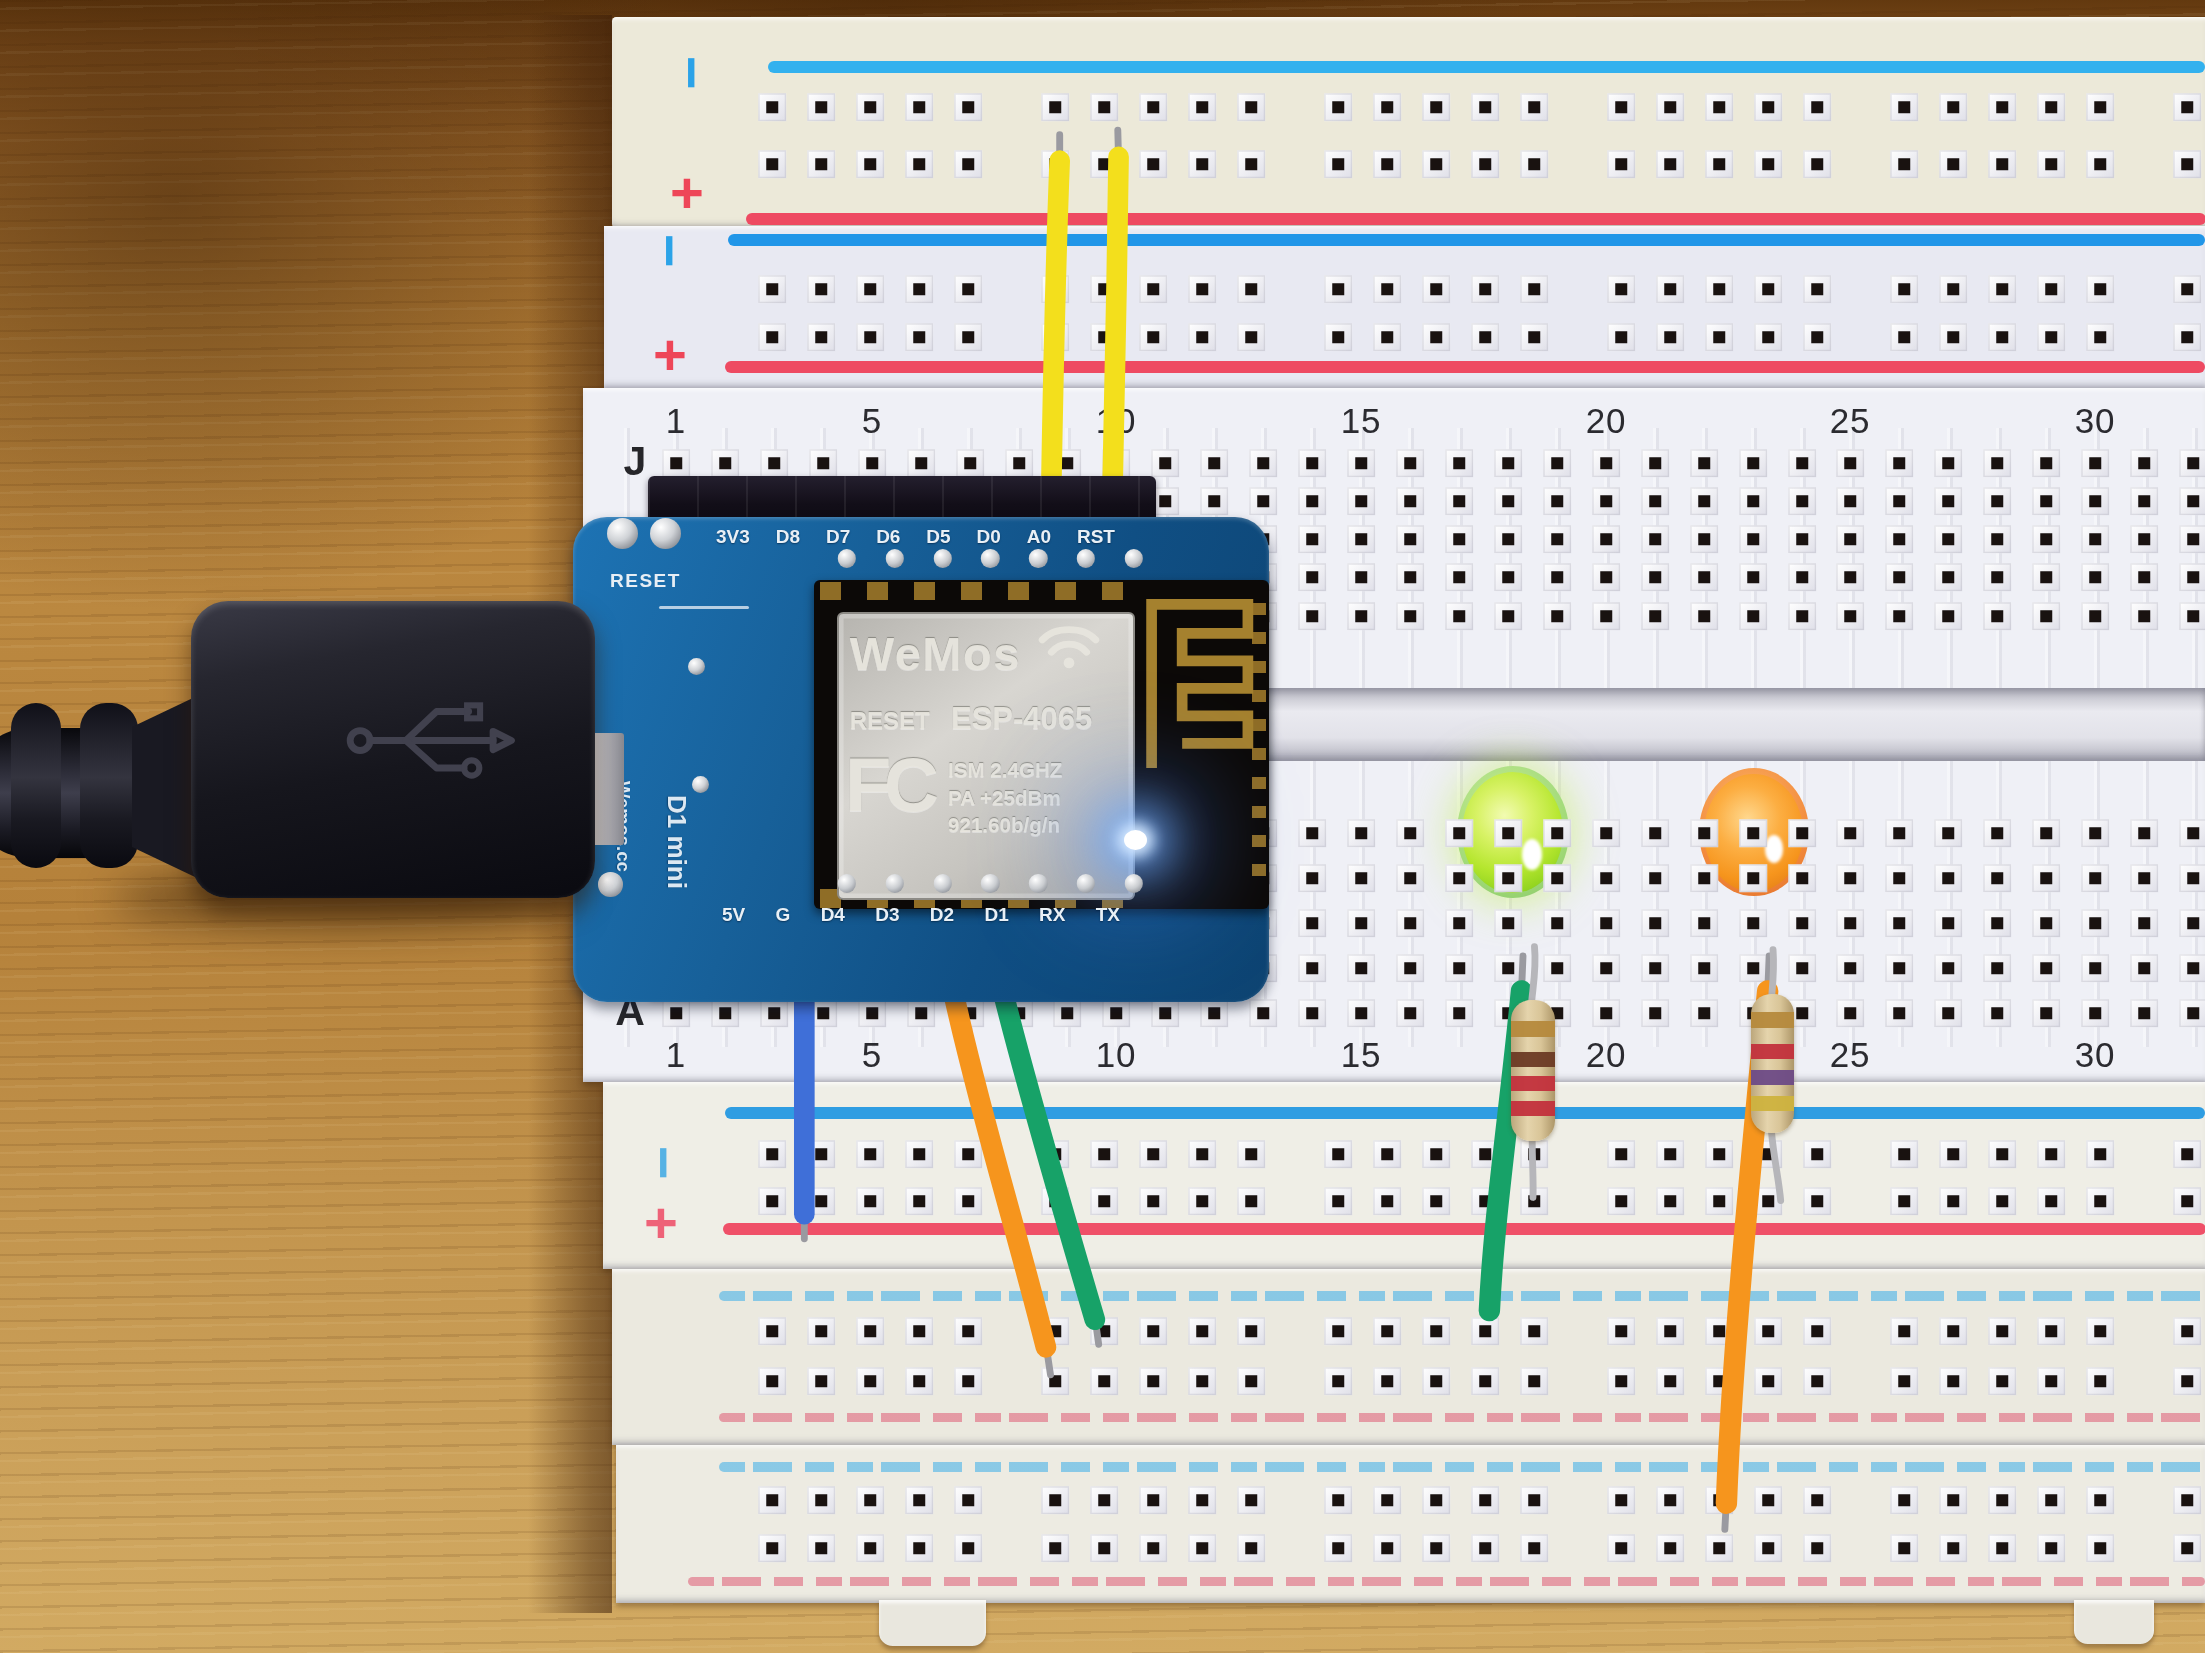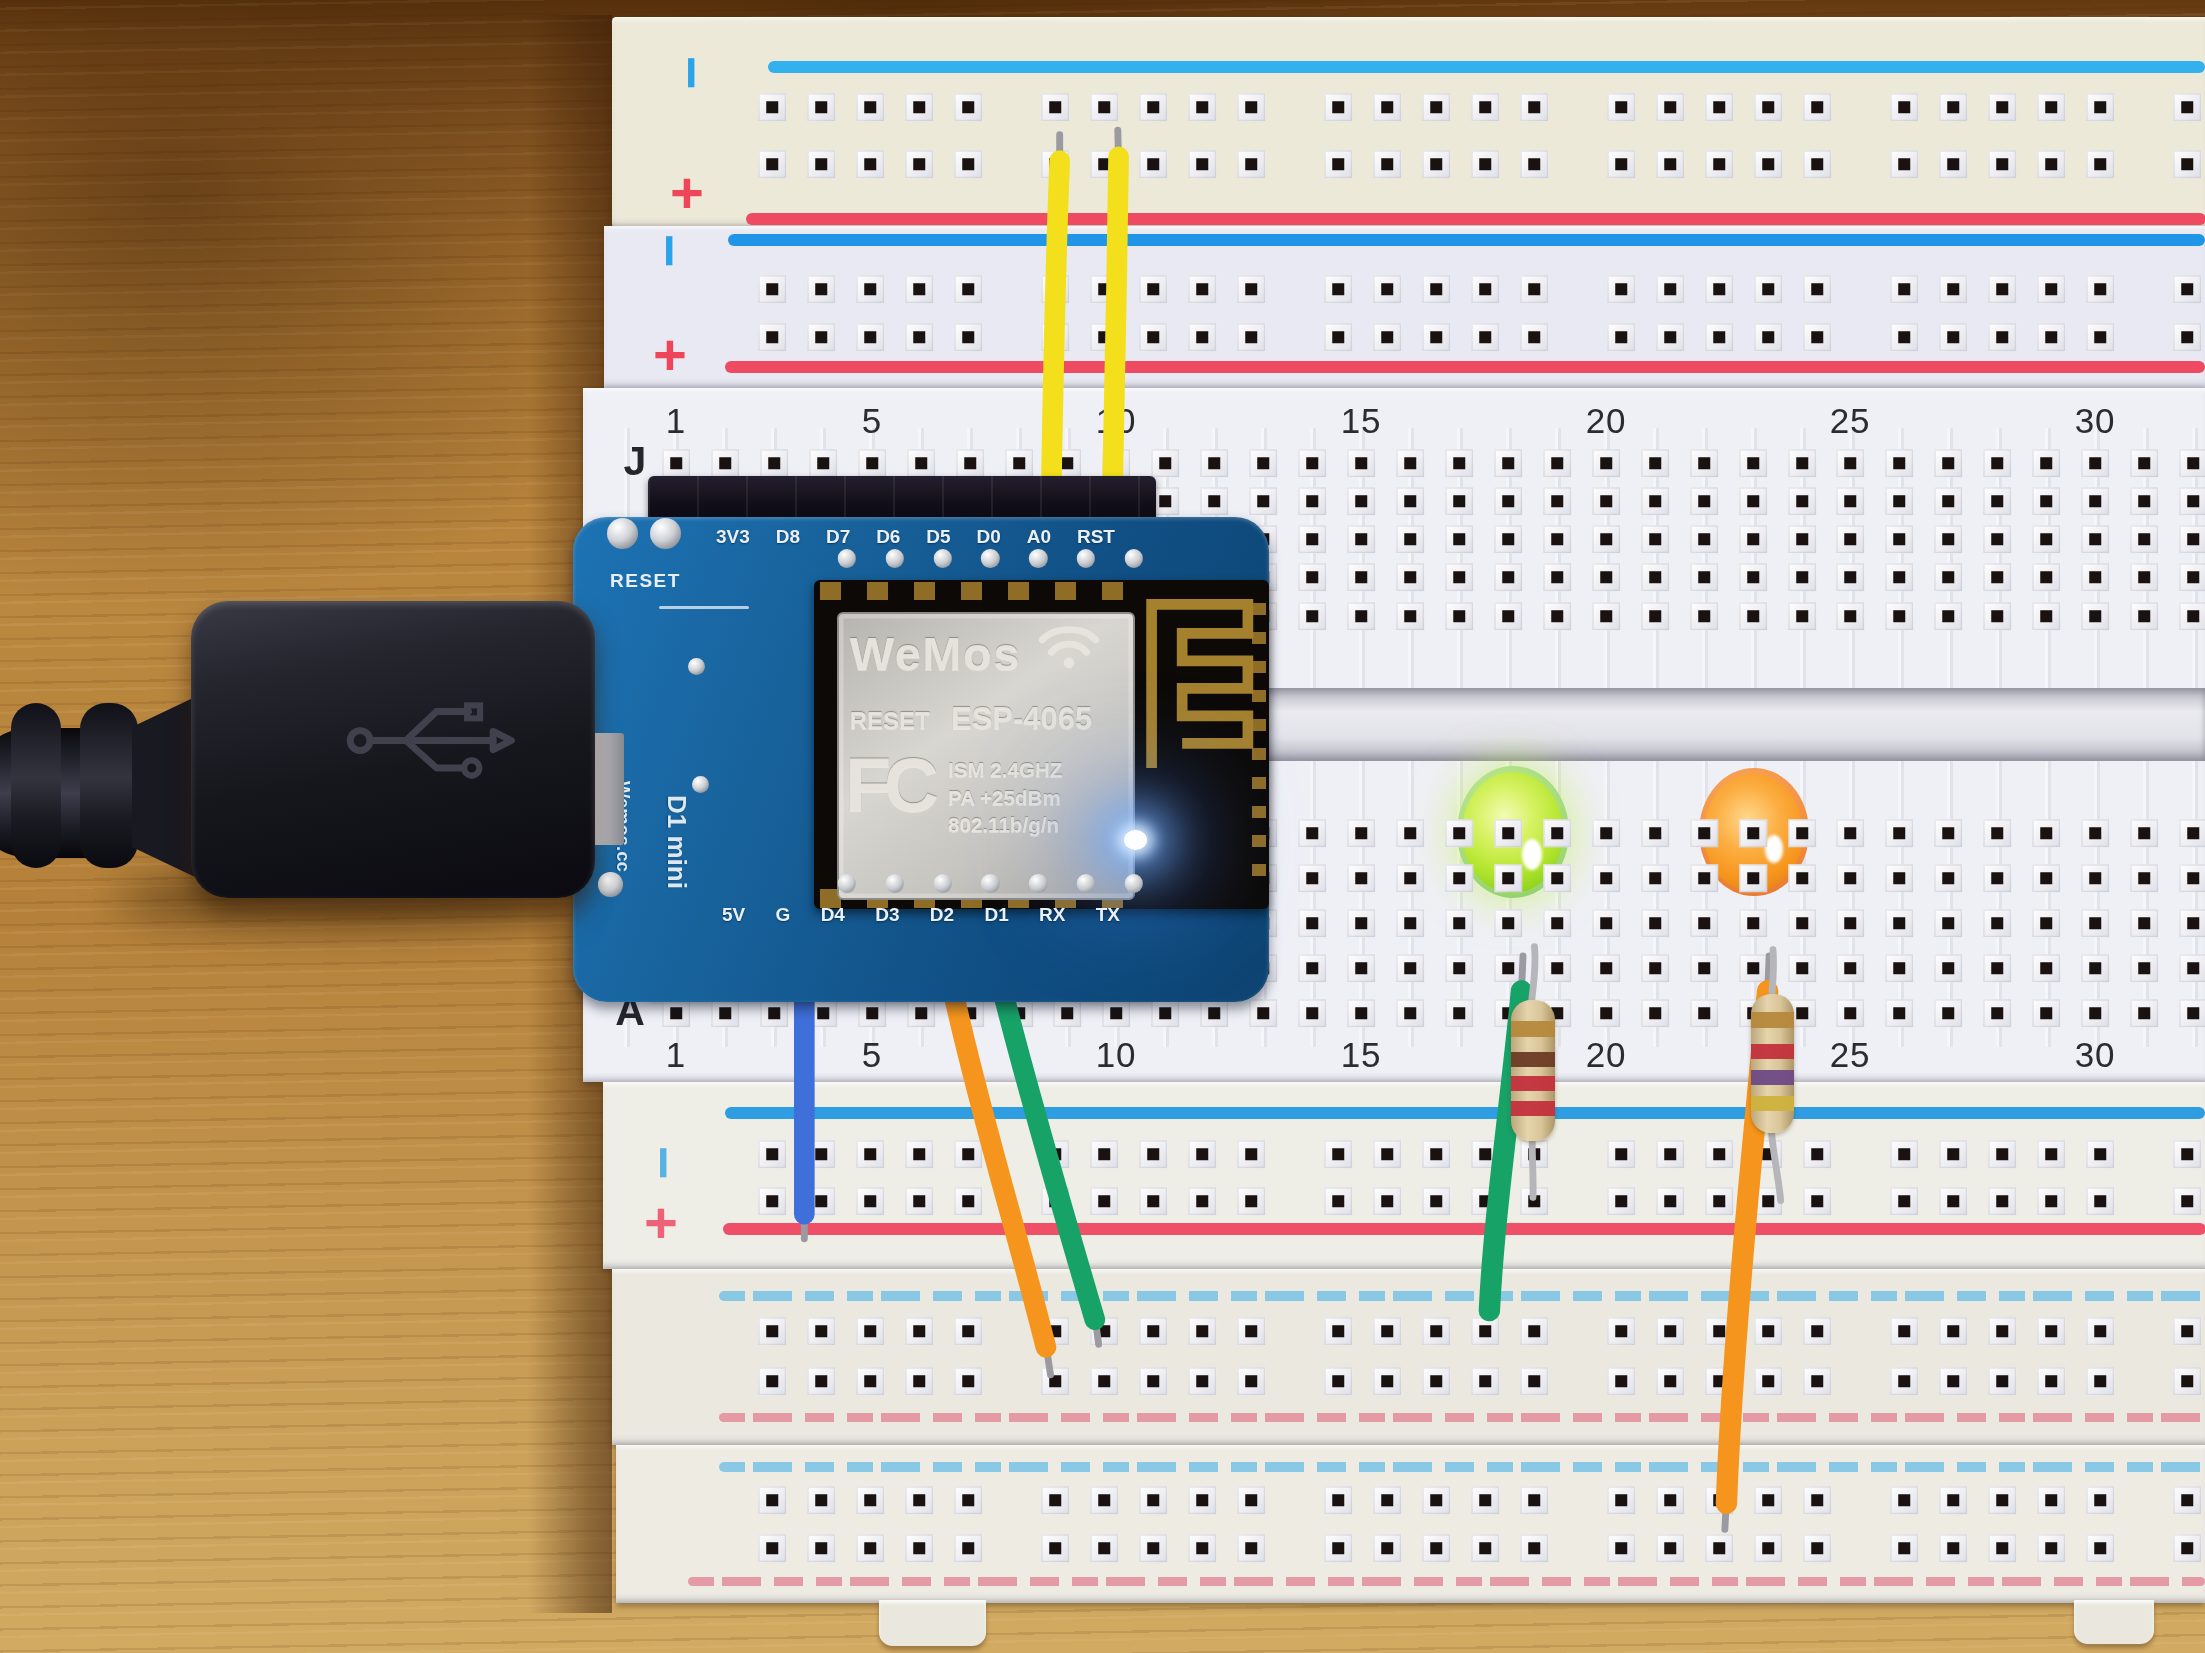--- a/index.html
+++ b/index.html
@@ -863,21 +863,21 @@
           <path d="M 20 42 C 32 28 54 28 66 42"></path>
         </g>
         <circle cx="43" cy="56" r="7" fill="rgba(232,230,222,.9)"></circle>
       </svg>
       <div class="etched" style="position:absolute;left:10.7px;top:93px;font-size:24px;font-weight:700">RESET</div>
       <div class="etched" style="position:absolute;left:112px;top:87px;font-size:31px;font-weight:700">ESP-4065</div>
       <div class="etched" style="position:absolute;left:6.1px;top:127px;font-size:76px;font-weight:700;letter-spacing:-7.6px">FC</div>
       <div class="etched" style="position:absolute;left:109px;top:142px;font-size:20.6px;font-weight:700;line-height:27.5px">
         <div>ISM 2.4GHZ</div>
         <div>PA +25dBm</div>
-        <div>802.11b/g/n</div>
+        <div>921.60b/g/n</div>
       </div>
     </div>
 
     <div class="led-glow"></div>
 
     <div class="padrow" style="left:830px;top:850px">
       <div class="gpad">
           <i style="bottom:-4.6px"></i>
         </div>
         <div class="gpad">

